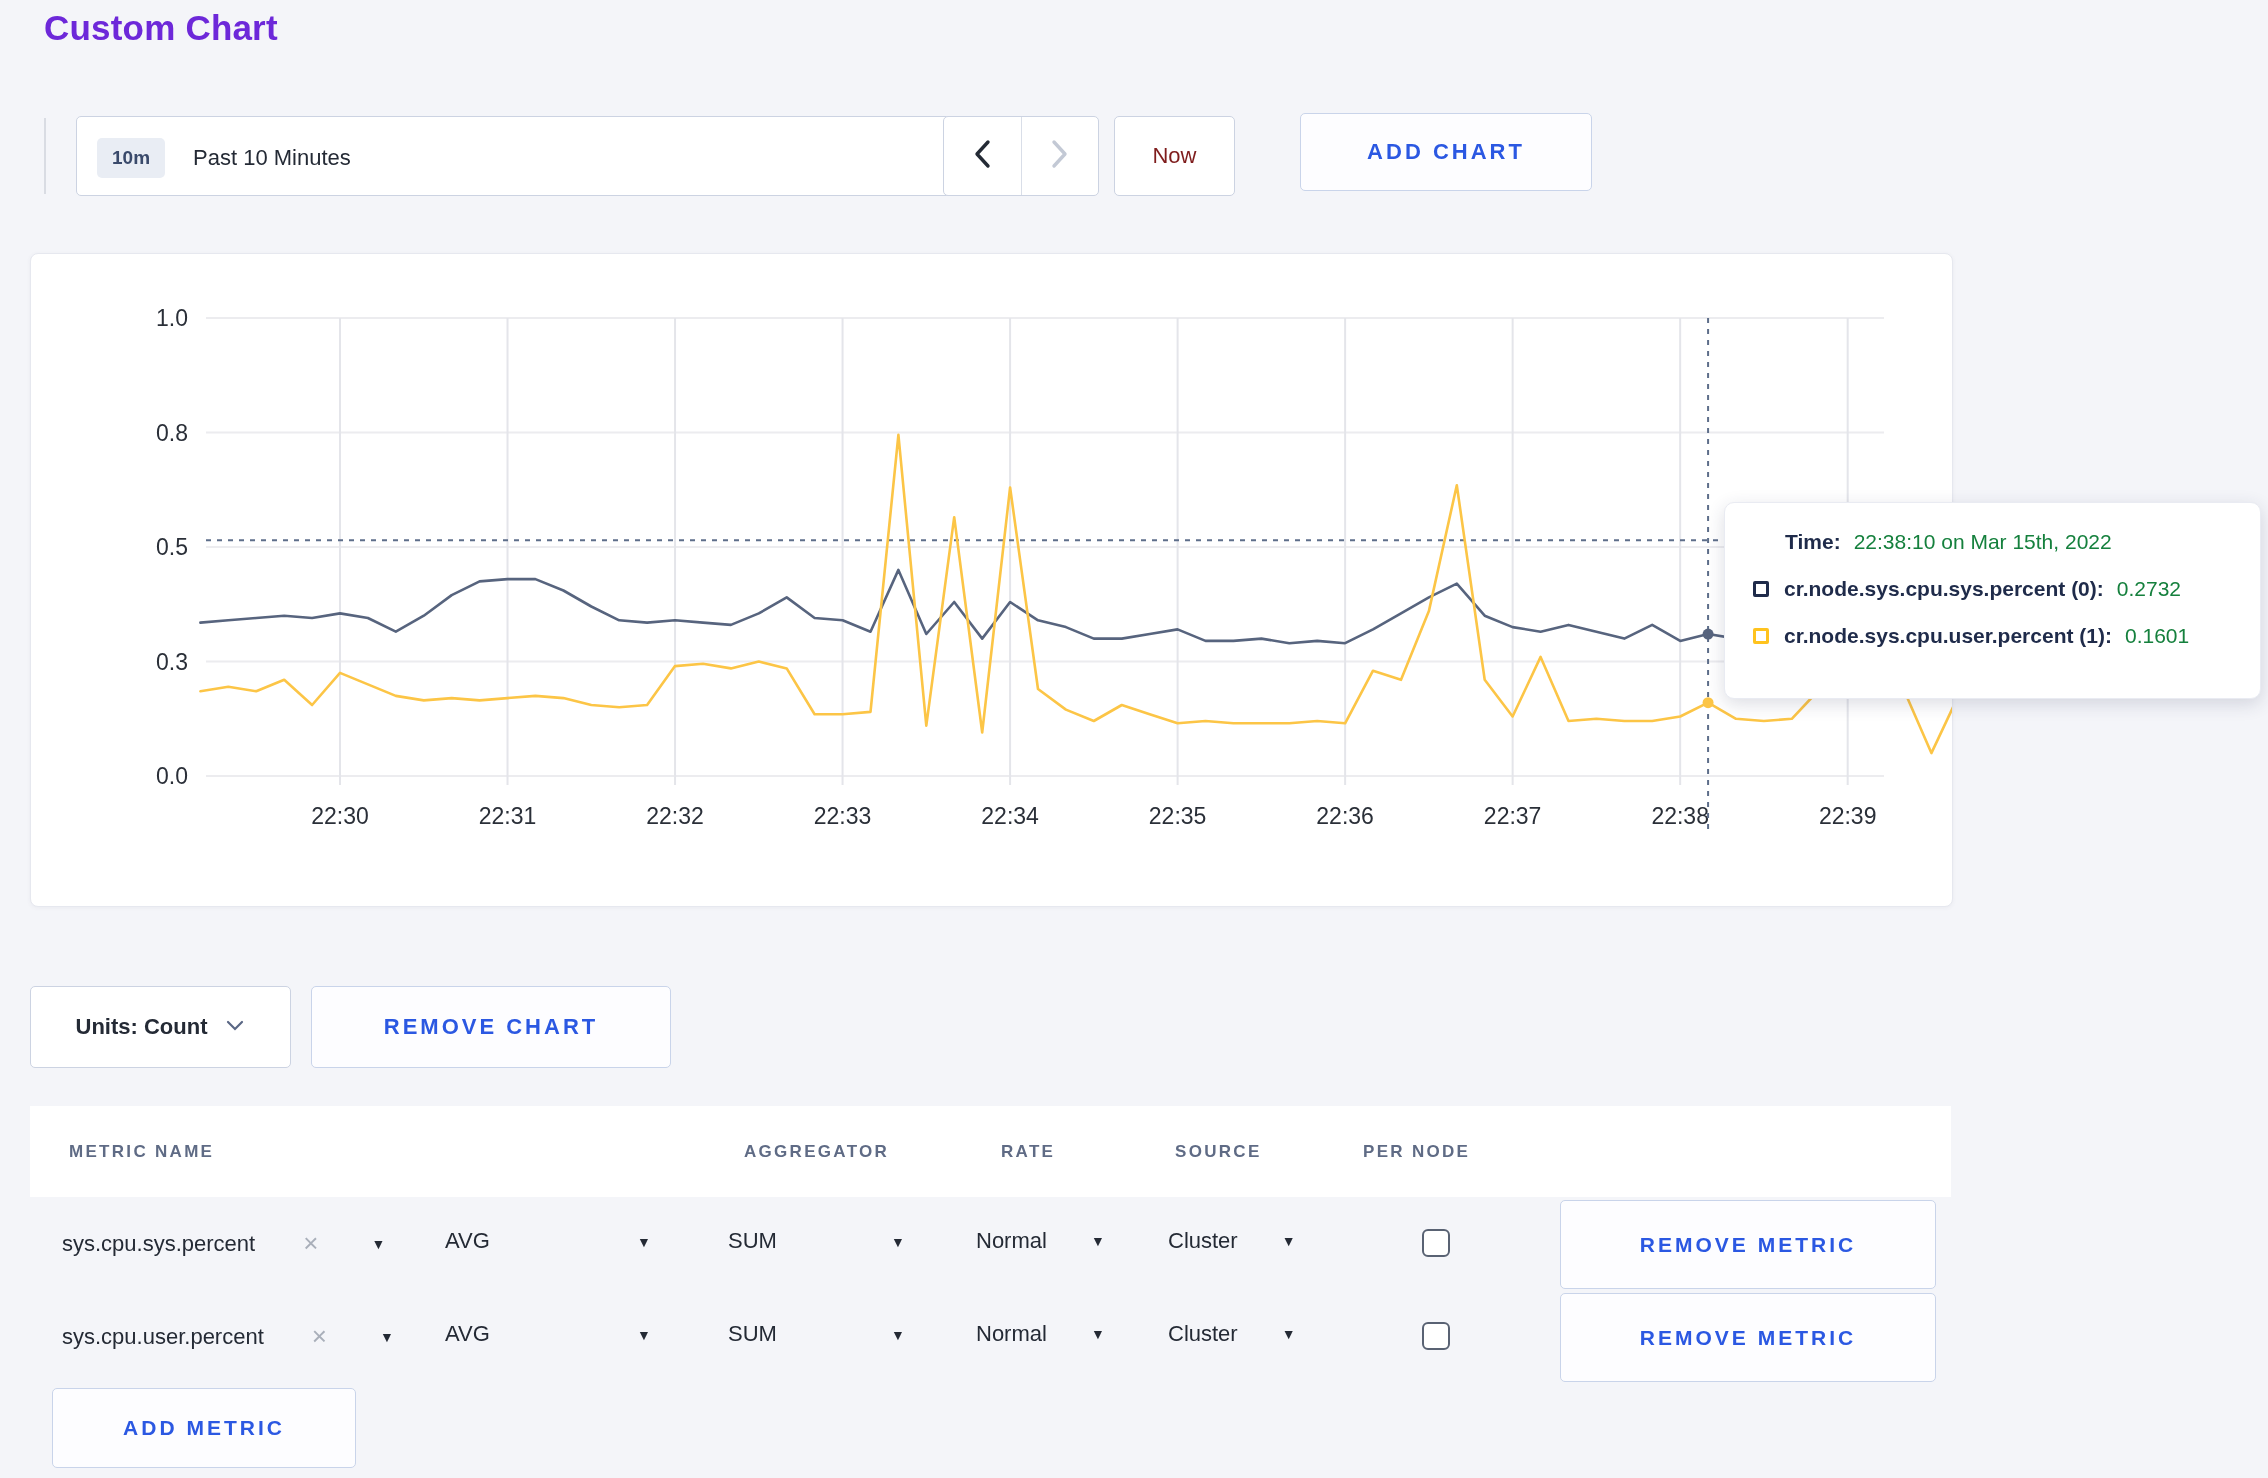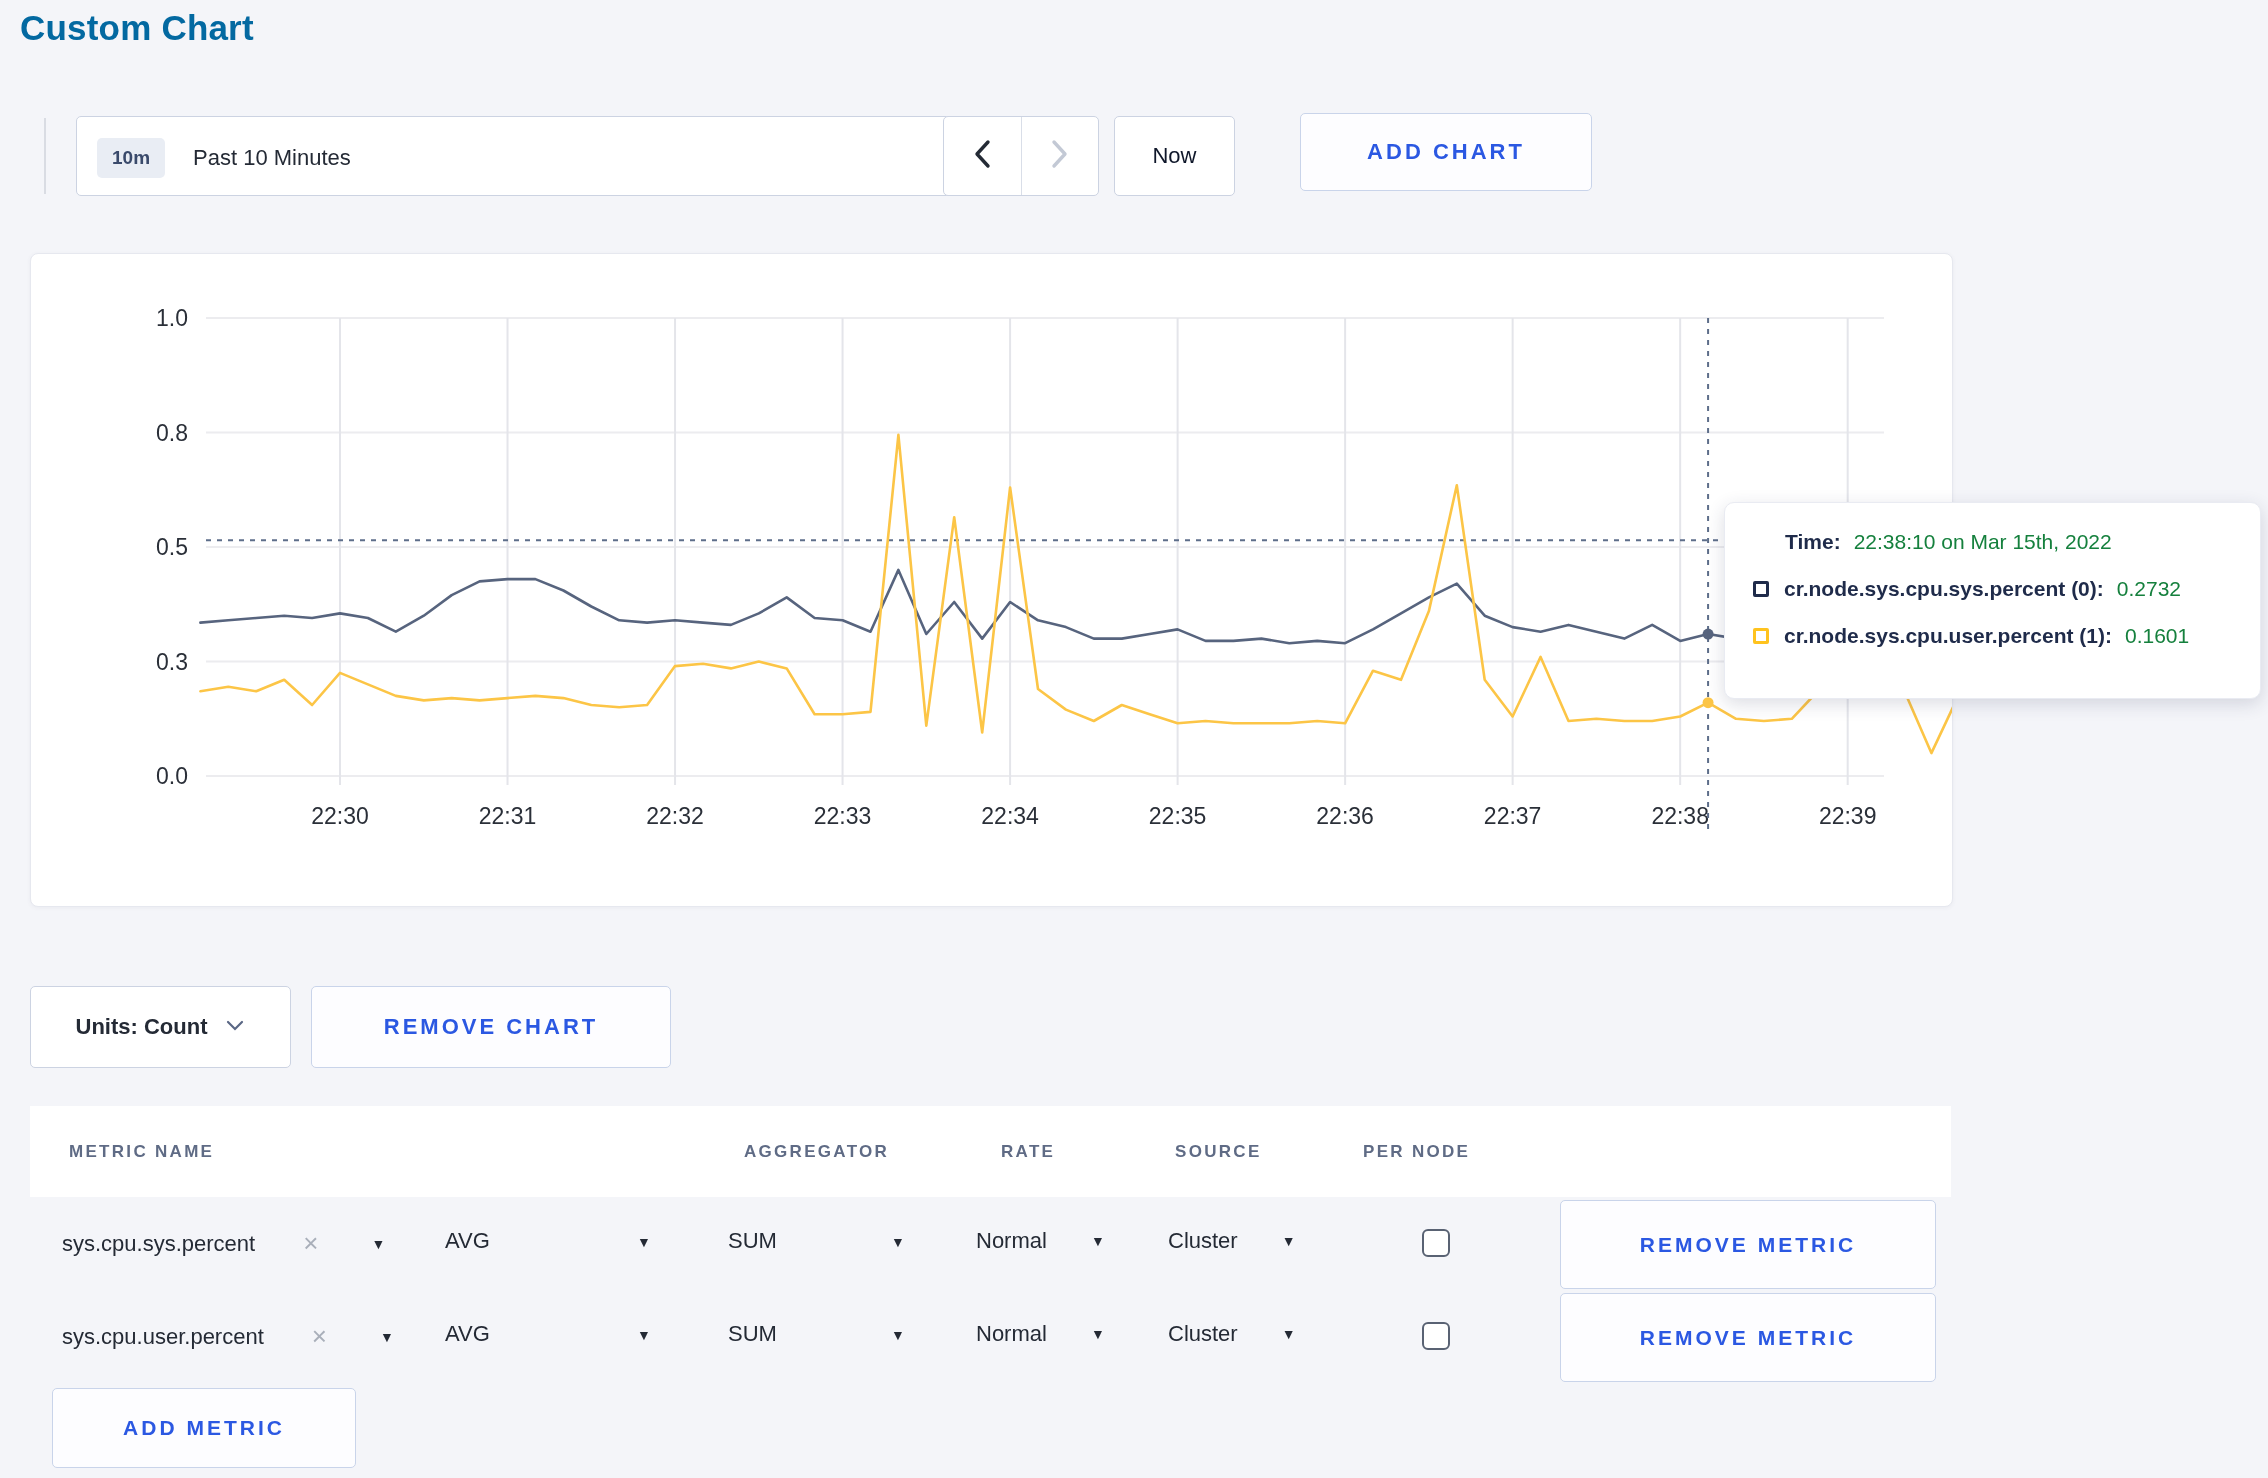--- a/index.html
+++ b/index.html
@@ -5,33 +5,33 @@
   html,body{margin:0;padding:0;}
   body{
     width:2268px;height:1478px;position:relative;overflow:hidden;
     background:#f4f5f9;
     font-family:"Liberation Sans","DejaVu Sans",sans-serif;
     color:#242a35;
   }
   .abs{position:absolute;}
 
   
-  #page-title{left:20px;top:8px;font-size:35px;font-weight:700;color:#0369a1;letter-spacing:.2px;}
+  #page-title{left:44px;top:8px;font-size:35px;font-weight:700;color:#6d28d9;letter-spacing:.2px;}
 
   
   #toolbar-divider{left:44px;top:118px;width:2px;height:76px;background:#d9dce3;}
   .ctl{background:#fff;border:1px solid #ccd3e2;border-radius:5px;box-sizing:border-box;display:flex;align-items:center;}
   #time-select{left:76px;top:116px;width:1004px;height:80px;padding:4px 26px 0 20px;cursor:pointer;}
   #time-badge{background:#e9edf4;border-radius:5px;padding:9px 15px;font-size:19px;font-weight:700;color:#3a4a6b;}
   #time-label{margin-left:28px;font-size:22px;color:#242a35;}
   #time-chevron{margin-left:auto;}
   #nav-group{left:943px;top:116px;width:156px;height:80px;padding:0;}
   .nav-half{width:50%;height:100%;display:flex;align-items:center;justify-content:center;cursor:pointer;}
   #nav-prev{border-right:1px solid #d9dee8;}
-  #now-btn{left:1114px;top:116px;width:121px;height:80px;justify-content:center;font-size:22px;color:#0f172a;cursor:default;}
+  #now-btn{left:1114px;top:116px;width:121px;height:80px;justify-content:center;font-size:22px;color:#7f1d1d;cursor:default;}
   .blue-btn{background:#fdfdff;border:1px solid #c9d4ea;border-radius:5px;box-sizing:border-box;
     display:flex;align-items:center;justify-content:center;
     color:#2b58e2;font-weight:700;letter-spacing:3px;cursor:pointer;}
   #add-chart-btn{left:1300px;top:113px;width:292px;height:78px;font-size:22px;}
 
   
   #chart-card{left:30px;top:253px;width:1923px;height:654px;background:#fff;border:1px solid #e6e8ef;
     border-radius:8px;box-shadow:0 1px 4px rgba(60,70,100,.06);box-sizing:border-box;}
   #chart-svg{position:absolute;left:0;top:0;}
 

